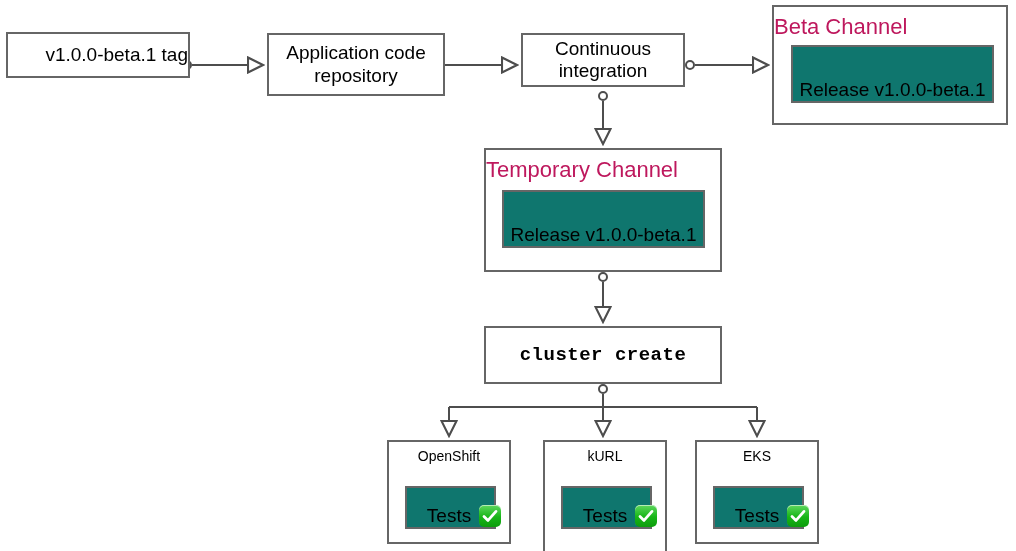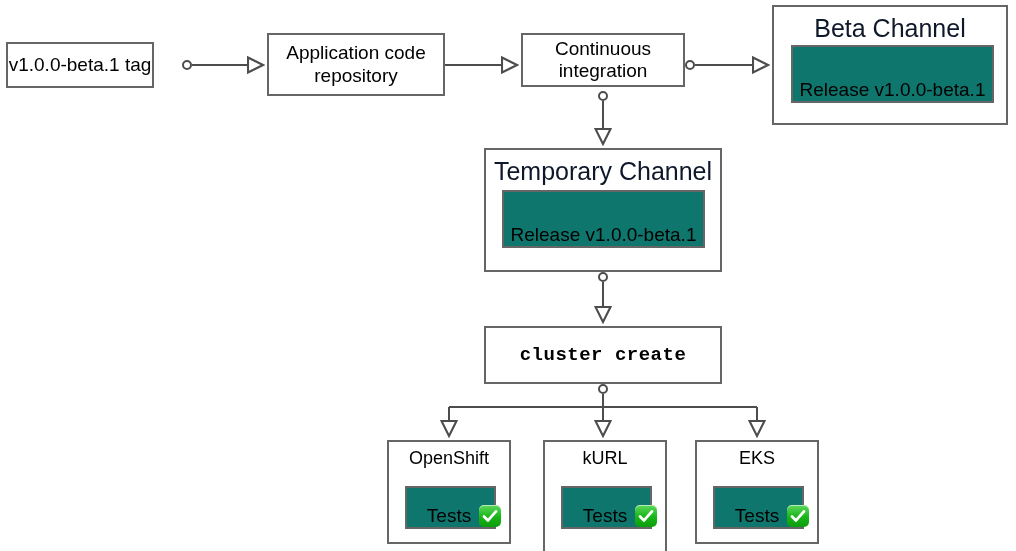--- a/index.html
+++ b/index.html
@@ -42,23 +42,23 @@
   }
   .node.group {
     display: block;
     padding: 0;
   }
   .group-title {
     position: absolute;
     left: 0;
     right: 0;
     top: 7px;
-    text-align: center;
-    font-size: 25px;
-    color: #0f172a;
+    text-align: left;
+    font-size: 22px;
+    color: #be185d;
   }
   .inner-node {
     position: absolute;
     box-sizing: border-box;
     background: #0f766e;
     border: 2px solid #666666;
     display: flex;
     align-items: flex-end;
     justify-content: center;
     text-align: center;
@@ -70,21 +70,21 @@
     font-weight: bold;
     font-size: 19px;
     letter-spacing: 0.5px;
   }
   .platform-title {
     position: absolute;
     left: 0;
     right: 0;
     top: 6px;
     text-align: center;
-    font-size: 18px;
+    font-size: 14px;
   }
   .tests-row {
     display: flex;
     align-items: center;
     justify-content: center;
     gap: 8px;
     width: 100%;
     margin-left: 27px;
   }
   .tests-label {
@@ -138,21 +138,21 @@
 
       <circle cx="603" cy="389" r="4" fill="#ffffff" stroke="#4d4d4d" stroke-width="2"></circle>
       <path d="M 603 394 L 603 407 M 449 407 L 757 407 M 449 407 L 449 436"></path>
       <line x1="449" y1="418" x2="449" y2="436" marker-end="url(#arrowOpen)"></line>
       <line x1="603" y1="407" x2="603" y2="436" marker-end="url(#arrowOpen)"></line>
       <path d="M 757 407 L 757 424"></path>
       <line x1="757" y1="418" x2="757" y2="436" marker-end="url(#arrowOpen)"></line>
     </g>
   </svg>
 
-  <div class="node" style="left:6px; top:42px; width:148px; height:46px;">
+  <div class="node" style="left:6px; top:32px; width:184px; height:46px;justify-content:flex-end;">
     <span>v1.0.0-beta.1 tag</span>
   </div>
 
   <div class="node" style="left:267px; top:33px; width:178px; height:63px; padding:0 12px;">
     <span>Application code repository</span>
   </div>
 
   <div class="node" style="left:521px; top:33px; width:164px; height:54px; padding:0 10px;">
     <span>Continuous integration</span>
   </div>

